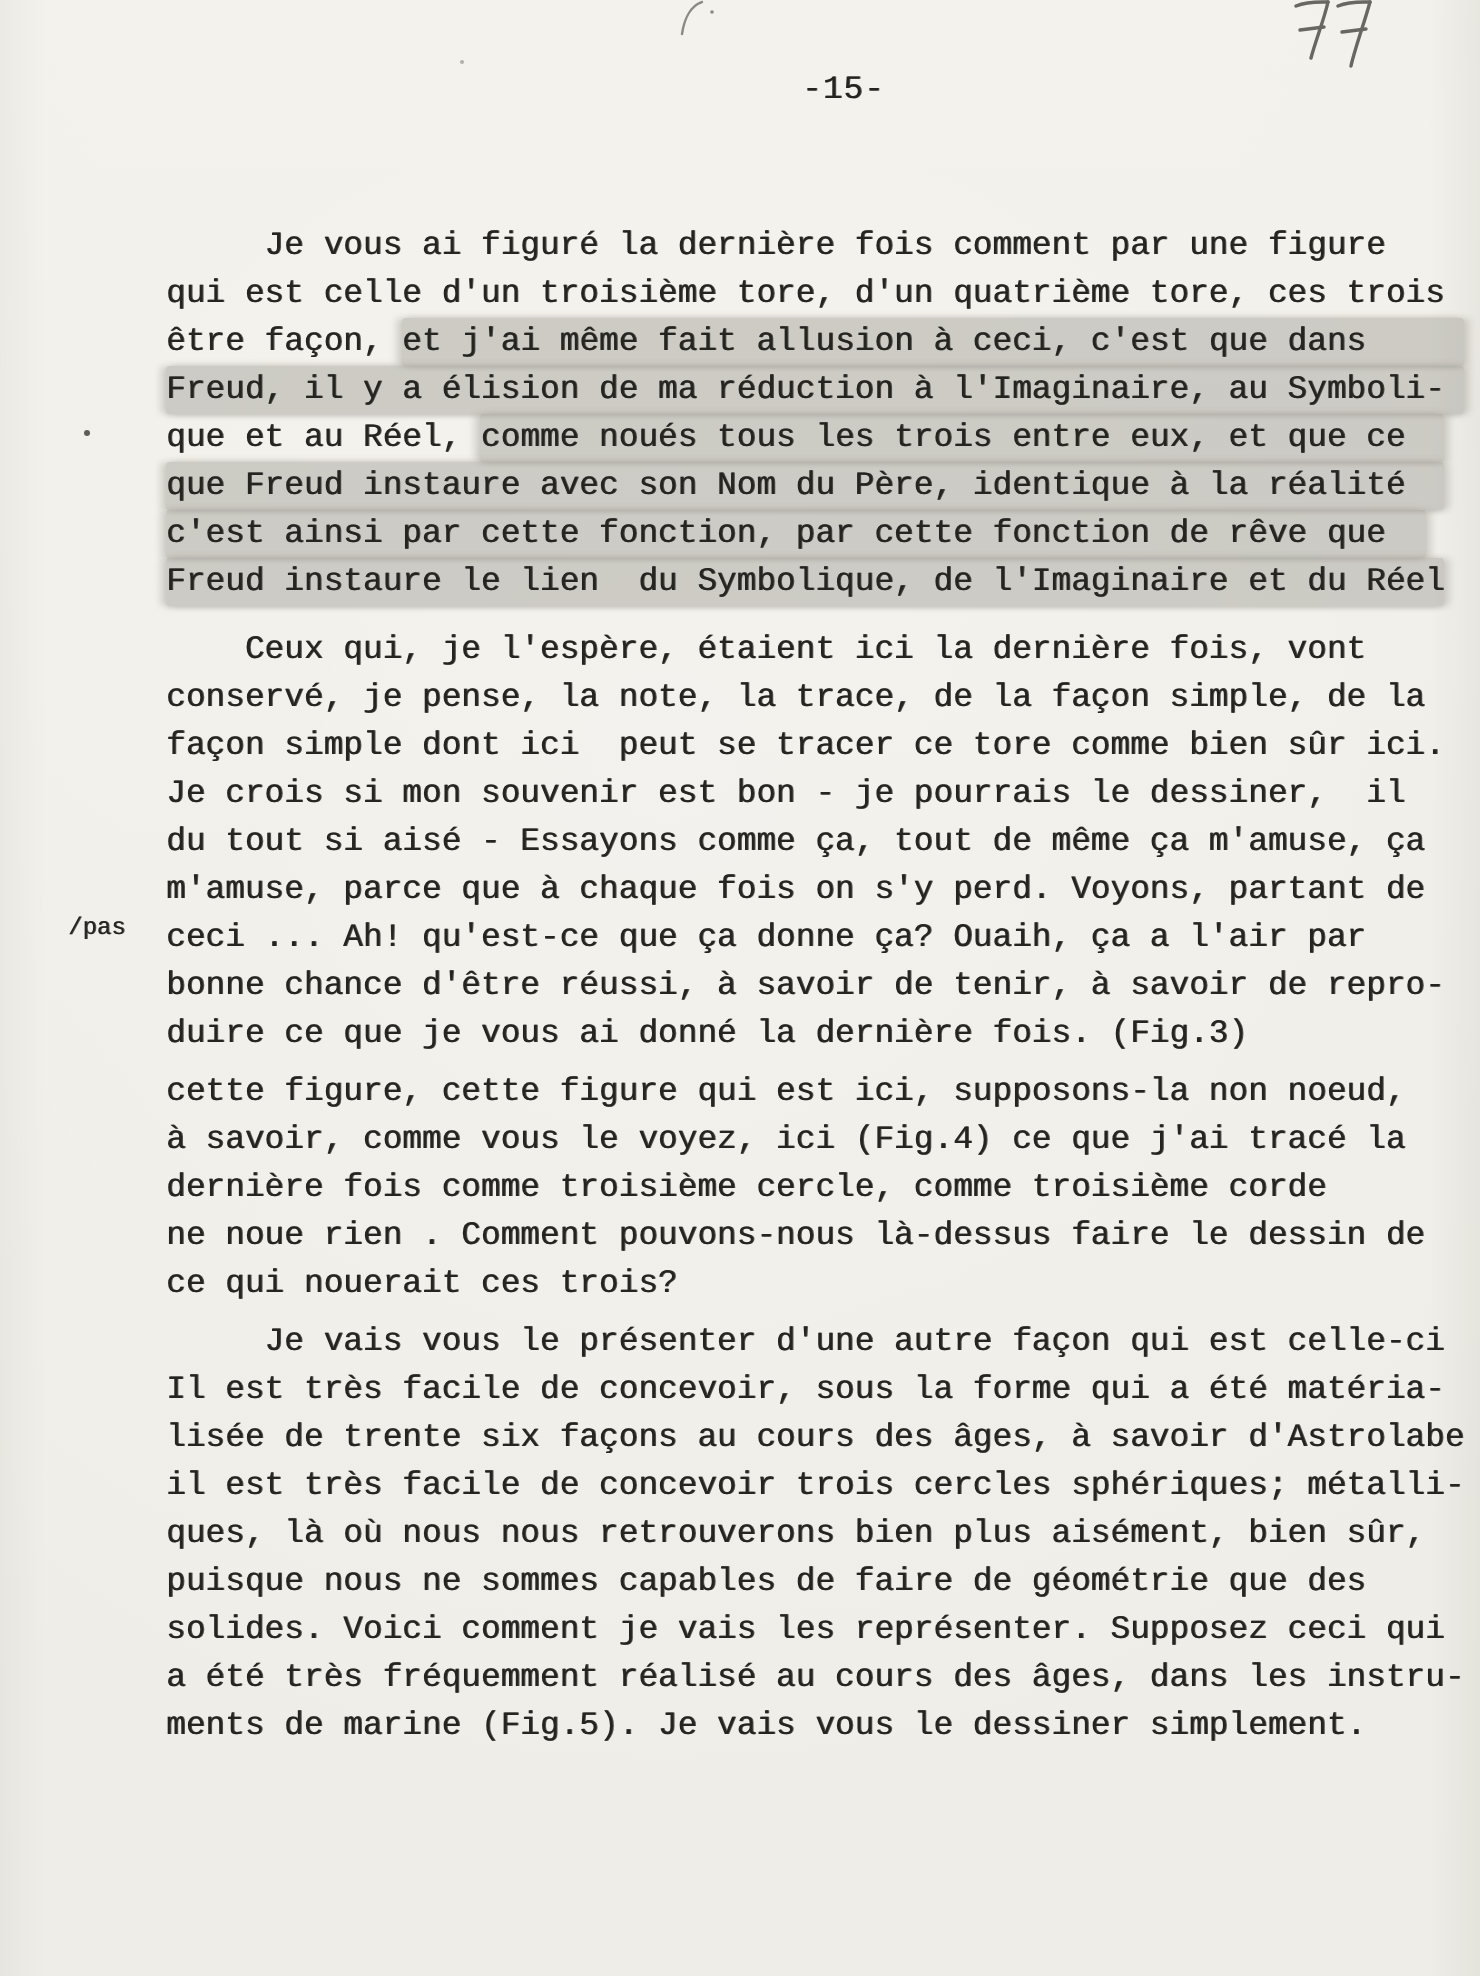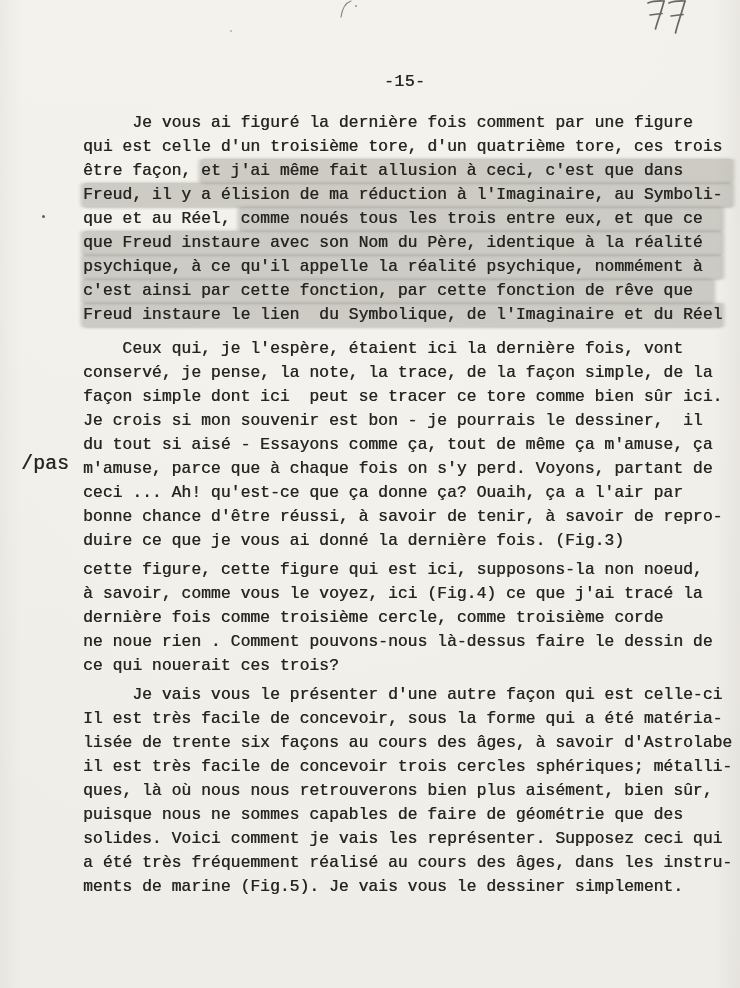--- a/index.html
+++ b/index.html
@@ -8,25 +8,24 @@
     width:740px;height:988px;
     overflow:hidden;
     font-family:"Liberation Mono","DejaVu Sans Mono",monospace;
     color:var(--ink,#262420);
     background:
       radial-gradient(130% 95% at 45% 38%, rgba(255,255,255,0.22), rgba(0,0,0,0) 62%),
       linear-gradient(90deg, rgba(110,105,95,0.06), rgba(0,0,0,0) 3%, rgba(0,0,0,0) 96.5%, rgba(110,105,95,0.08)),
       linear-gradient(180deg,#f3f1eb 0%, #f0eee8 45%, #efede7 100%);
   }
   .pageno{
-    position:absolute;left:384px;top:33px;
+    position:absolute;left:401px;top:33px;
     font-size:16.4px;line-height:24px;letter-spacing:0.5px;
     text-shadow:0.5px 0 rgba(30,28,24,0.75);
     white-space:pre;
-    margin-top:37px;
   }
   .body{
     position:absolute;left:83px;top:82px;width:657px;
     font-size:16.4px;
     text-shadow:0.5px 0 rgba(30,28,24,0.72);
     margin-top:29px;
   }
   .para{margin:0;}
   .para:nth-of-type(2){margin-top:10px;}
   .para:nth-of-type(3){margin-top:5px;}
@@ -36,22 +35,22 @@
   }
   .seg{white-space:pre;}
   .hl{
     background:var(--hl,rgba(152,149,142,0.42));
     box-shadow:3px 0 3px rgba(152,149,142,0.32), -3px 0 3px rgba(152,149,142,0.32),
                0 1px 2px rgba(152,149,142,0.22);
     border-radius:2px;
     padding:2px 0 3px;
   }
   .margin-note{
-    position:absolute;left:21px;top:452px;
-    font-size:20px;line-height:24px;white-space:pre;
+    position:absolute;left:34px;top:452px;
+    font-size:12px;line-height:24px;white-space:pre;
     text-shadow:0.5px 0 rgba(30,28,24,0.72);
   }
   .folio-svg{position:absolute;left:645px;top:0;}
   .pen-svg{position:absolute;left:334px;top:0;}
   .speck{position:absolute;border-radius:50%;background:#3a3833;}
   .speck.margin-dot{left:42px;top:215px;width:3px;height:3px;opacity:0.8;}
   .speck.faint-dot{left:230px;top:30px;width:2px;height:2px;opacity:0.35;}
 </style>
 </head>
 <body>
@@ -83,21 +82,20 @@
   <div class="margin-note">/pas</div>
 
   <div class="body">
       <div class="para">
         <div class="line"><span class="seg">     Je vous ai figuré la dernière fois comment par une figure</span></div>
         <div class="line"><span class="seg">qui est celle d'un troisième tore, d'un quatrième tore, ces trois</span></div>
         <div class="line"><span class="seg">être façon, </span><span class="seg hl">et j'ai même fait allusion à ceci, c'est que dans     </span></div>
         <div class="line"><span class="seg hl">Freud, il y a élision de ma réduction à l'Imaginaire, au Symboli- </span></div>
         <div class="line"><span class="seg">que et au Réel, </span><span class="seg hl">comme noués tous les trois entre eux, et que ce  </span></div>
         <div class="line"><span class="seg hl">que Freud instaure avec son Nom du Père, identique à la réalité  </span></div>
-        <div class="line"><span class="seg hl">psychique, à ce qu'il appelle la réalité psychique, nommément à  </span></div>
         <div class="line"><span class="seg hl">c'est ainsi par cette fonction, par cette fonction de rêve que  </span></div>
         <div class="line"><span class="seg hl">Freud instaure le lien  du Symbolique, de l'Imaginaire et du Réel</span></div>
       </div>
       <div class="para">
         <div class="line"><span class="seg">    Ceux qui, je l'espère, étaient ici la dernière fois, vont</span></div>
         <div class="line"><span class="seg">conservé, je pense, la note, la trace, de la façon simple, de la</span></div>
         <div class="line"><span class="seg">façon simple dont ici  peut se tracer ce tore comme bien sûr ici.</span></div>
         <div class="line"><span class="seg">Je crois si mon souvenir est bon - je pourrais le dessiner,  il</span></div>
         <div class="line"><span class="seg">du tout si aisé - Essayons comme ça, tout de même ça m'amuse, ça</span></div>
         <div class="line"><span class="seg">m'amuse, parce que à chaque fois on s'y perd. Voyons, partant de</span></div>

